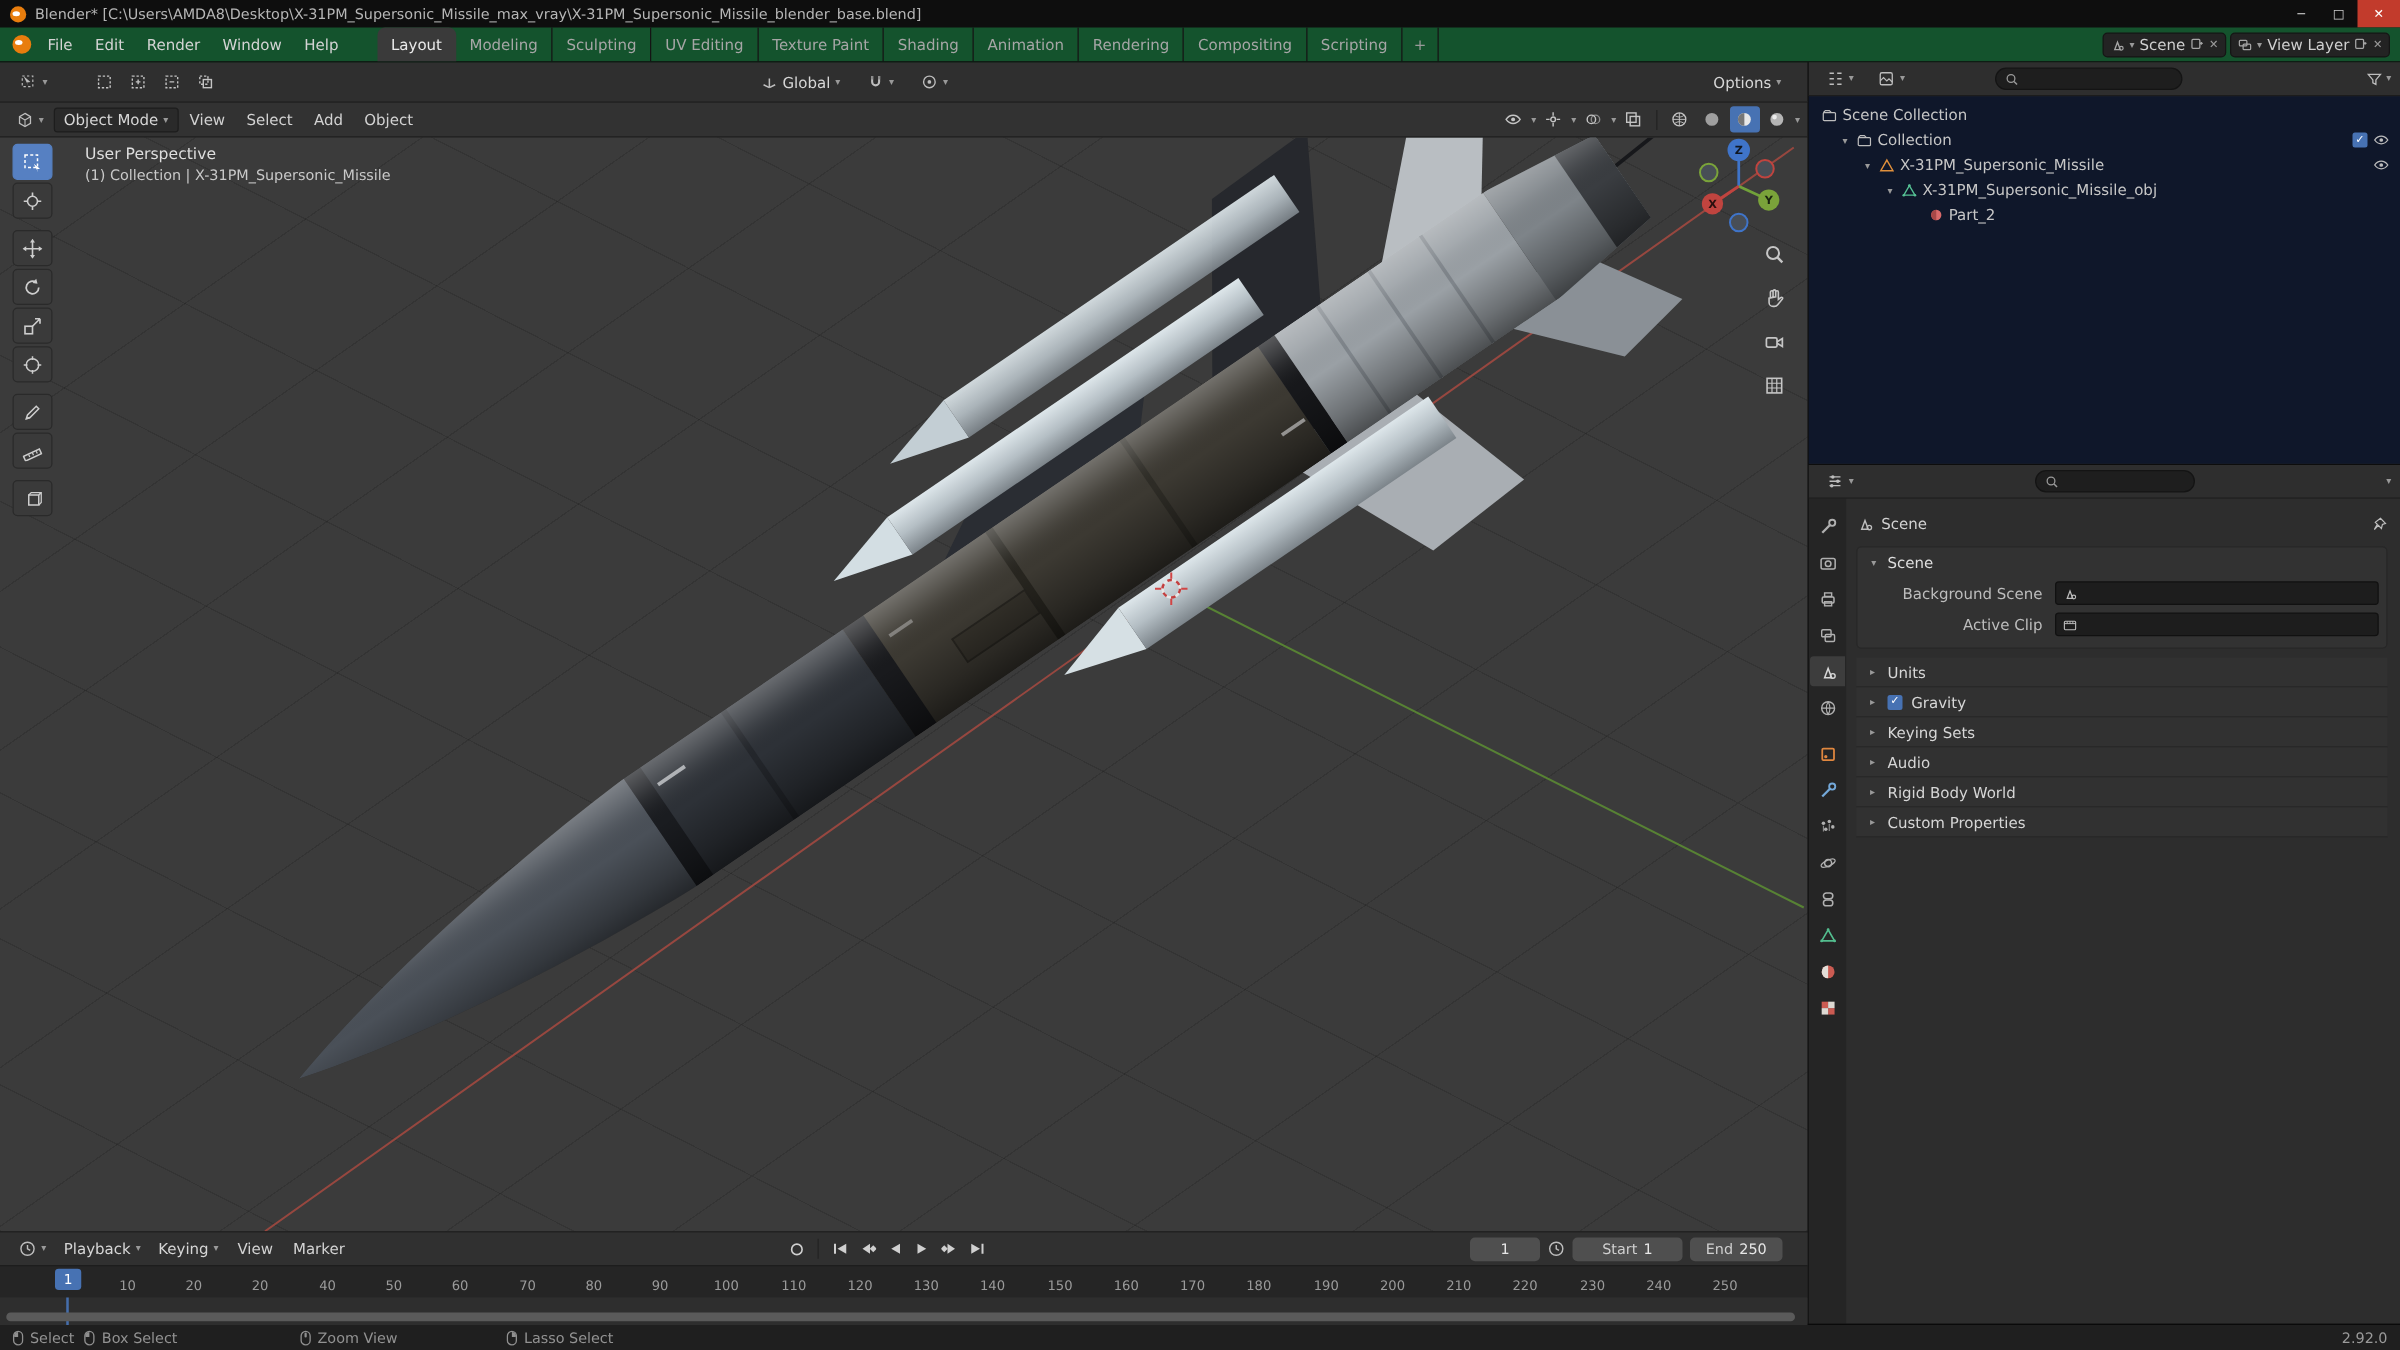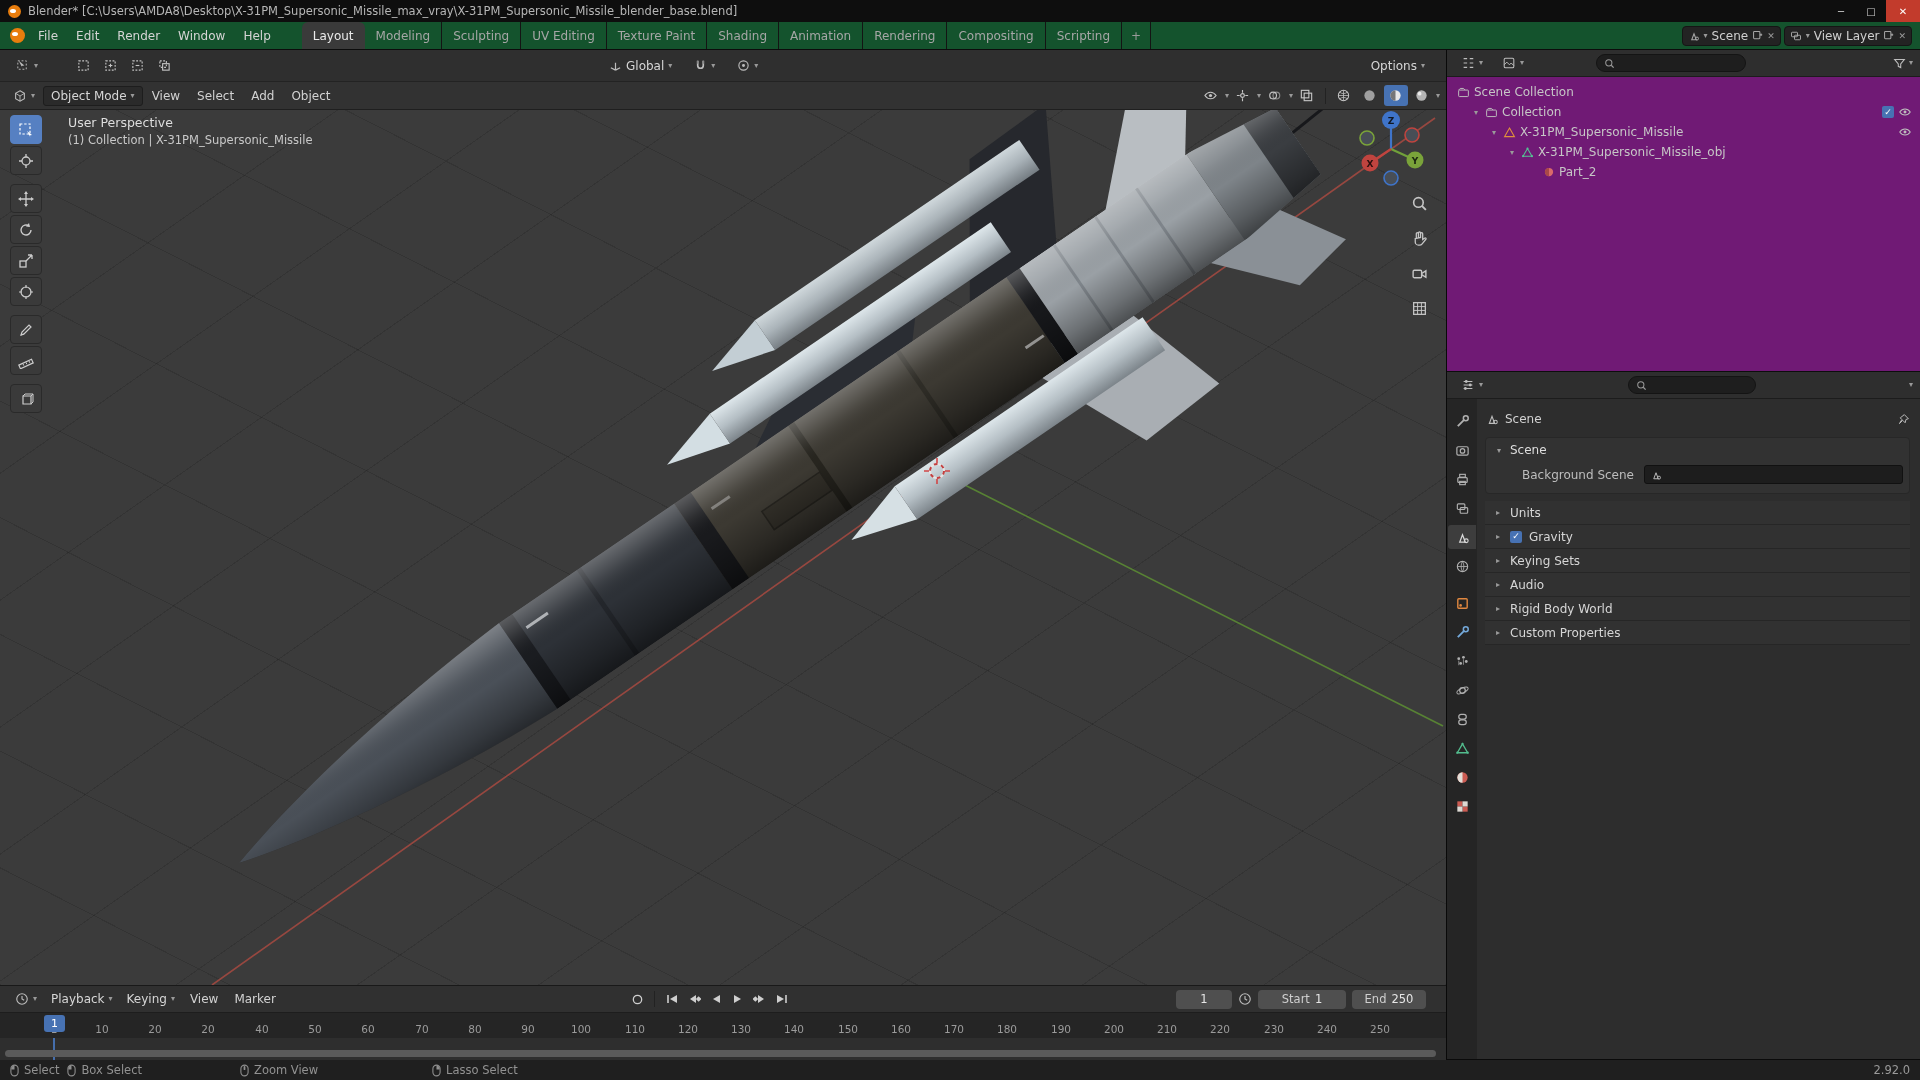--- a/index.html
+++ b/index.html
@@ -78,21 +78,21 @@
 
 
 .statusbar{height:21px;background:#1f1f1f;display:flex;align-items:center;padding:0 10px;color:#929292;border-top:1px solid #0a0a0a;font-size:11.5px;flex:none;gap:6px}
 .hint{display:flex;align-items:center;gap:5px}
 .sb-version{margin-left:auto;color:#9a9a9a}
 
 
 .outliner{height:322px;display:flex;flex-direction:column;border-bottom:1px solid #0d0d0d;flex:none}
 .outliner-header{height:27px;background:#2e2e2e;display:flex;align-items:center;gap:5px;padding:0 7px;border-bottom:1px solid #1c1c1c;flex:none}
 .search{height:18px;background:#1e1e1e;border:1px solid #141414;border-radius:9px;display:flex;align-items:center;gap:4px;padding:0 7px;color:#9a9a9a}
-.outliner-tree{flex:1;background:#701a75;padding-top:5px}
+.outliner-tree{flex:1;background:#0f172a;padding-top:5px}
 .orow{height:20px;display:flex;align-items:center;gap:4px;color:#c6c6c6;padding-right:8px}
 .orow .grow{flex:1}
 .tri{font-size:8px;color:#9a9a9a;width:10px;text-align:center}
 
 
 .props{flex:1;display:flex;flex-direction:column;min-height:0}
 .props-header{height:27px;background:#2e2e2e;display:flex;align-items:center;padding:0 7px;gap:8px;border-bottom:1px solid #1c1c1c;flex:none}
 .props-body{flex:1;display:flex;min-height:0}
 .ptabs{width:30px;background:#252525;display:flex;flex-direction:column;align-items:center;padding-top:10px;gap:5px;flex:none}
 .ptab{width:28px;height:24px;display:flex;align-items:center;justify-content:center;border-radius:3px 0 0 3px}
@@ -826,20 +826,29 @@
               </div>
               <div class="prow">
                 <span class="plabel">Background Scene</span>
                 <div class="pfield">
                   <svg width="12" height="12" viewBox="0 0 16 16" class="sic">
                       <path d="M5 13L8 5l3 8z" fill="none" stroke="currentColor" stroke-width="1.3"></path>
                       <circle cx="12" cy="11.5" r="2" fill="none" stroke="currentColor" stroke-width="1.2"></circle>
                     </svg>
                 </div>
               </div>
+              <div class="prow">
+                <span class="plabel">Active Clip</span>
+                <div class="pfield">
+                  <svg width="12" height="12" viewBox="0 0 16 16" class="sic">
+                      <rect x="2" y="4" width="12" height="9" rx="1" fill="none" stroke="currentColor" stroke-width="1.2"></rect>
+                      <path d="M2 6.5h12M5 4v2.5M8 4v2.5M11 4v2.5" stroke="currentColor" stroke-width="1"></path>
+                    </svg>
+                </div>
+              </div>
             </div>
             <div class="panel-closed">
               <span class="tri">▸</span>
               <span>Units</span>
             </div>
             <div class="panel-closed">
               <span class="tri">▸</span>
               <span class="chk">✓</span>
               <span>Gravity</span>
             </div>
@@ -880,21 +889,21 @@
         </svg>
       <span>Box Select</span>
     </div>
     <div class="hint" style="margin-left:92px">
       <svg width="9" height="13" viewBox="0 0 10 14">
           <rect x="1" y="1" width="8" height="12" rx="4" fill="none" stroke="#8f8f8f" stroke-width="1.2"></rect>
           <rect x="4" y="2" width="2" height="4.5" rx="1" fill="#8f8f8f"></rect>
         </svg>
       <span>Zoom View</span>
     </div>
-    <div class="hint" style="margin-left:108px">
+    <div class="hint" style="margin-left:81px">
       <svg width="9" height="13" viewBox="0 0 10 14">
           <rect x="1" y="1" width="8" height="12" rx="4" fill="none" stroke="#8f8f8f" stroke-width="1.2"></rect>
           <path d="M8.5 4.5A3.5 3.5 0 0 0 5 1.5V6h3.5z" fill="#8f8f8f"></path>
         </svg>
       <span>Lasso Select</span>
     </div>
     <span class="sb-version">2.92.0</span>
   </div>
 
 </div>

